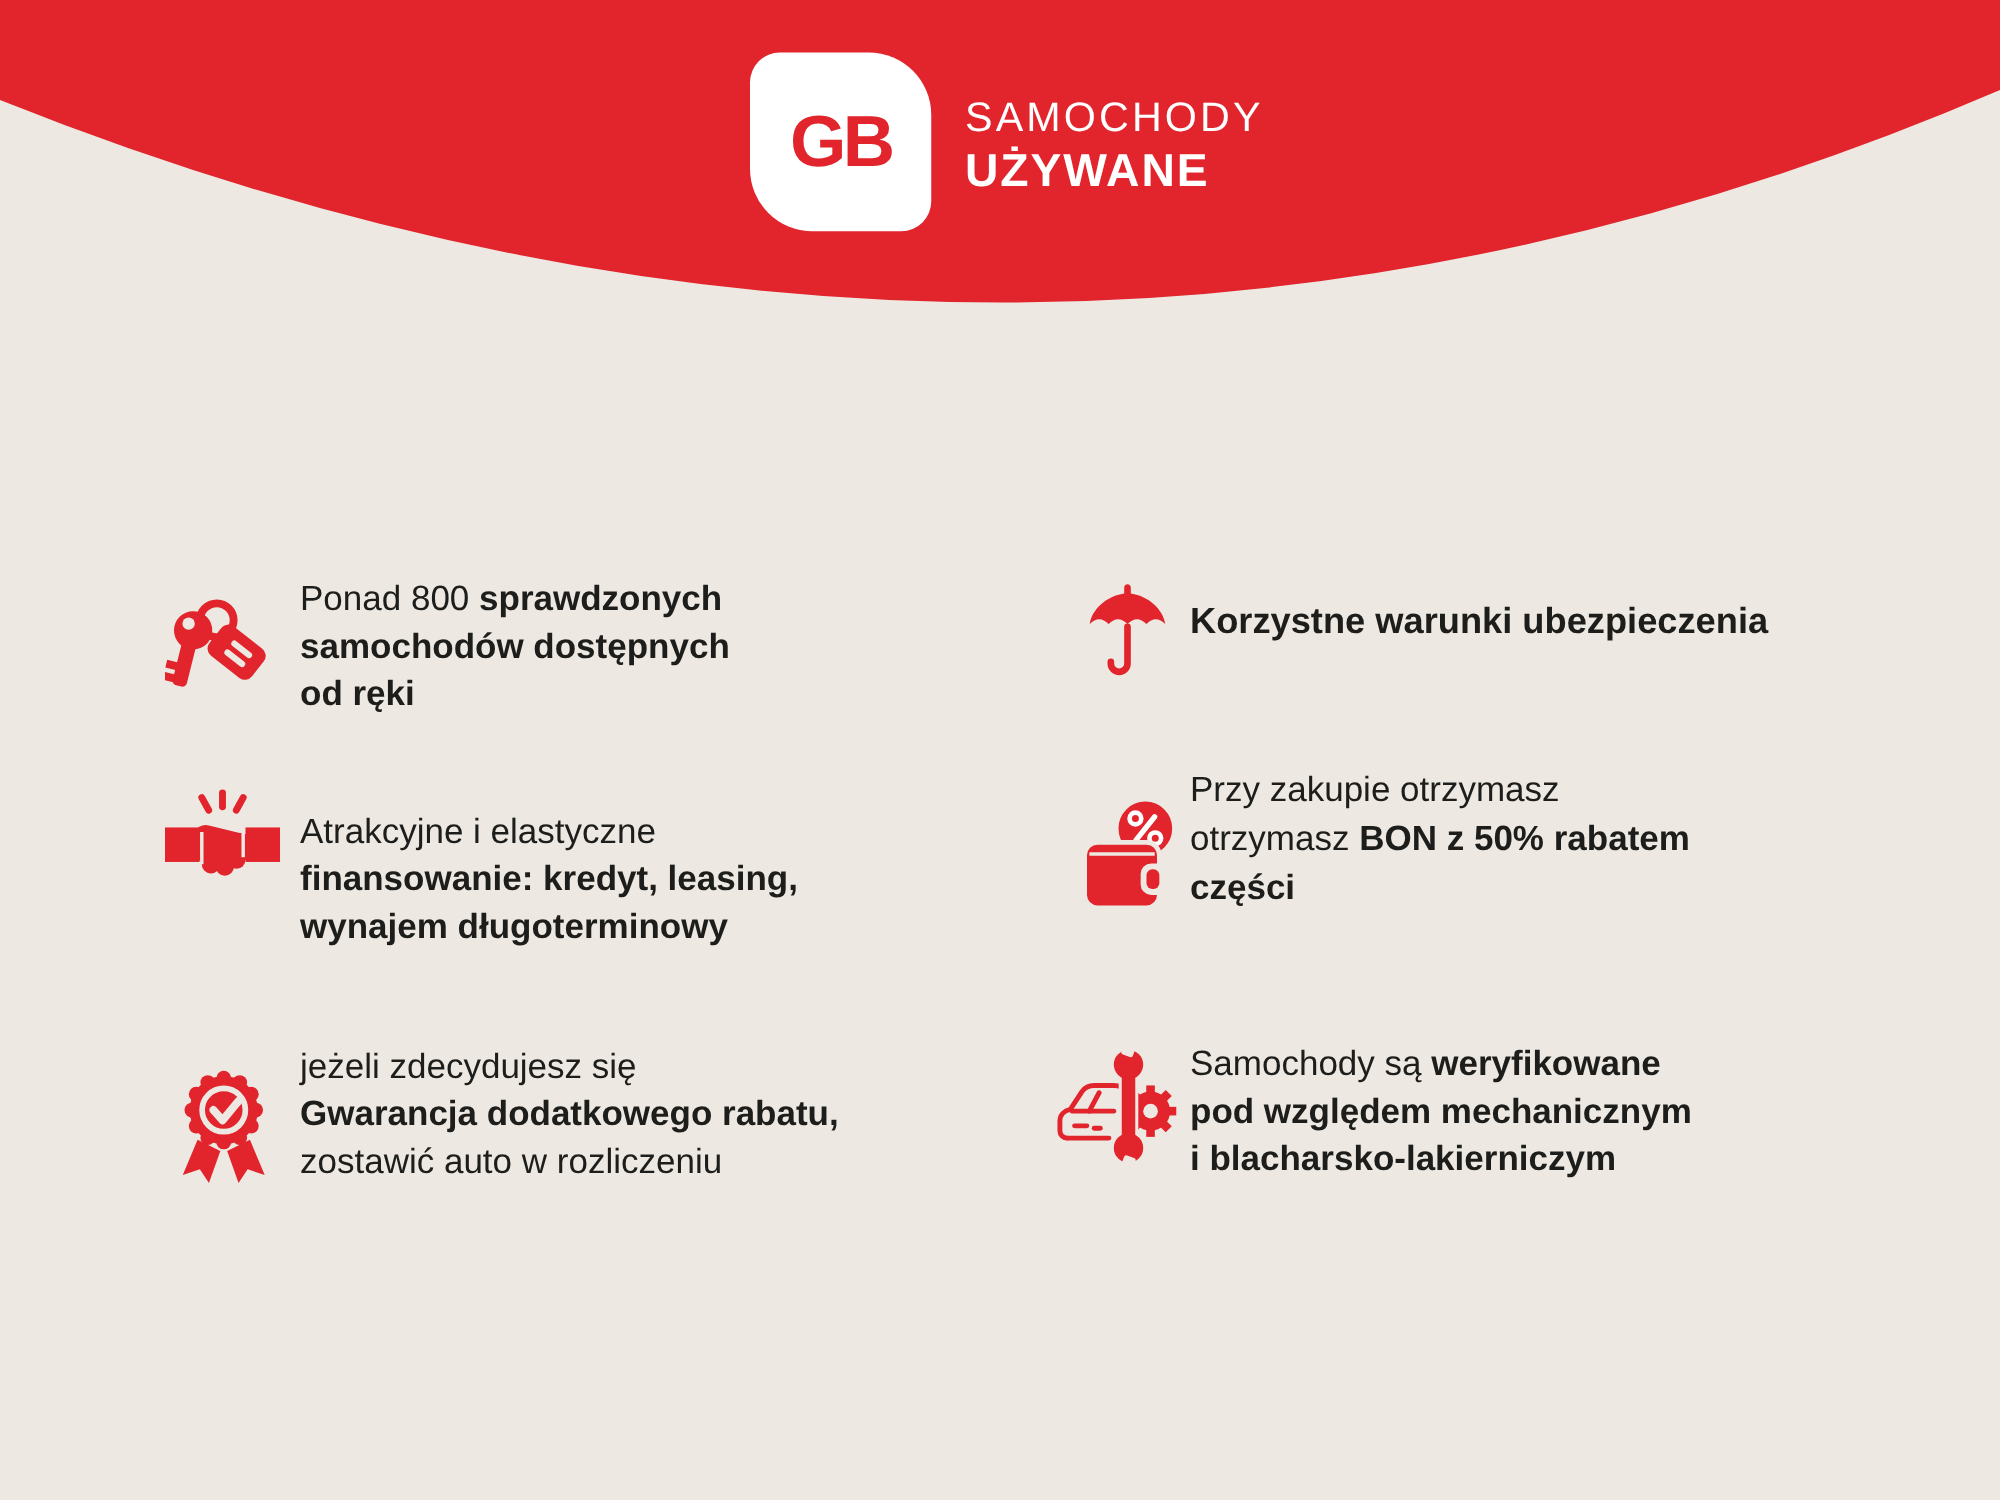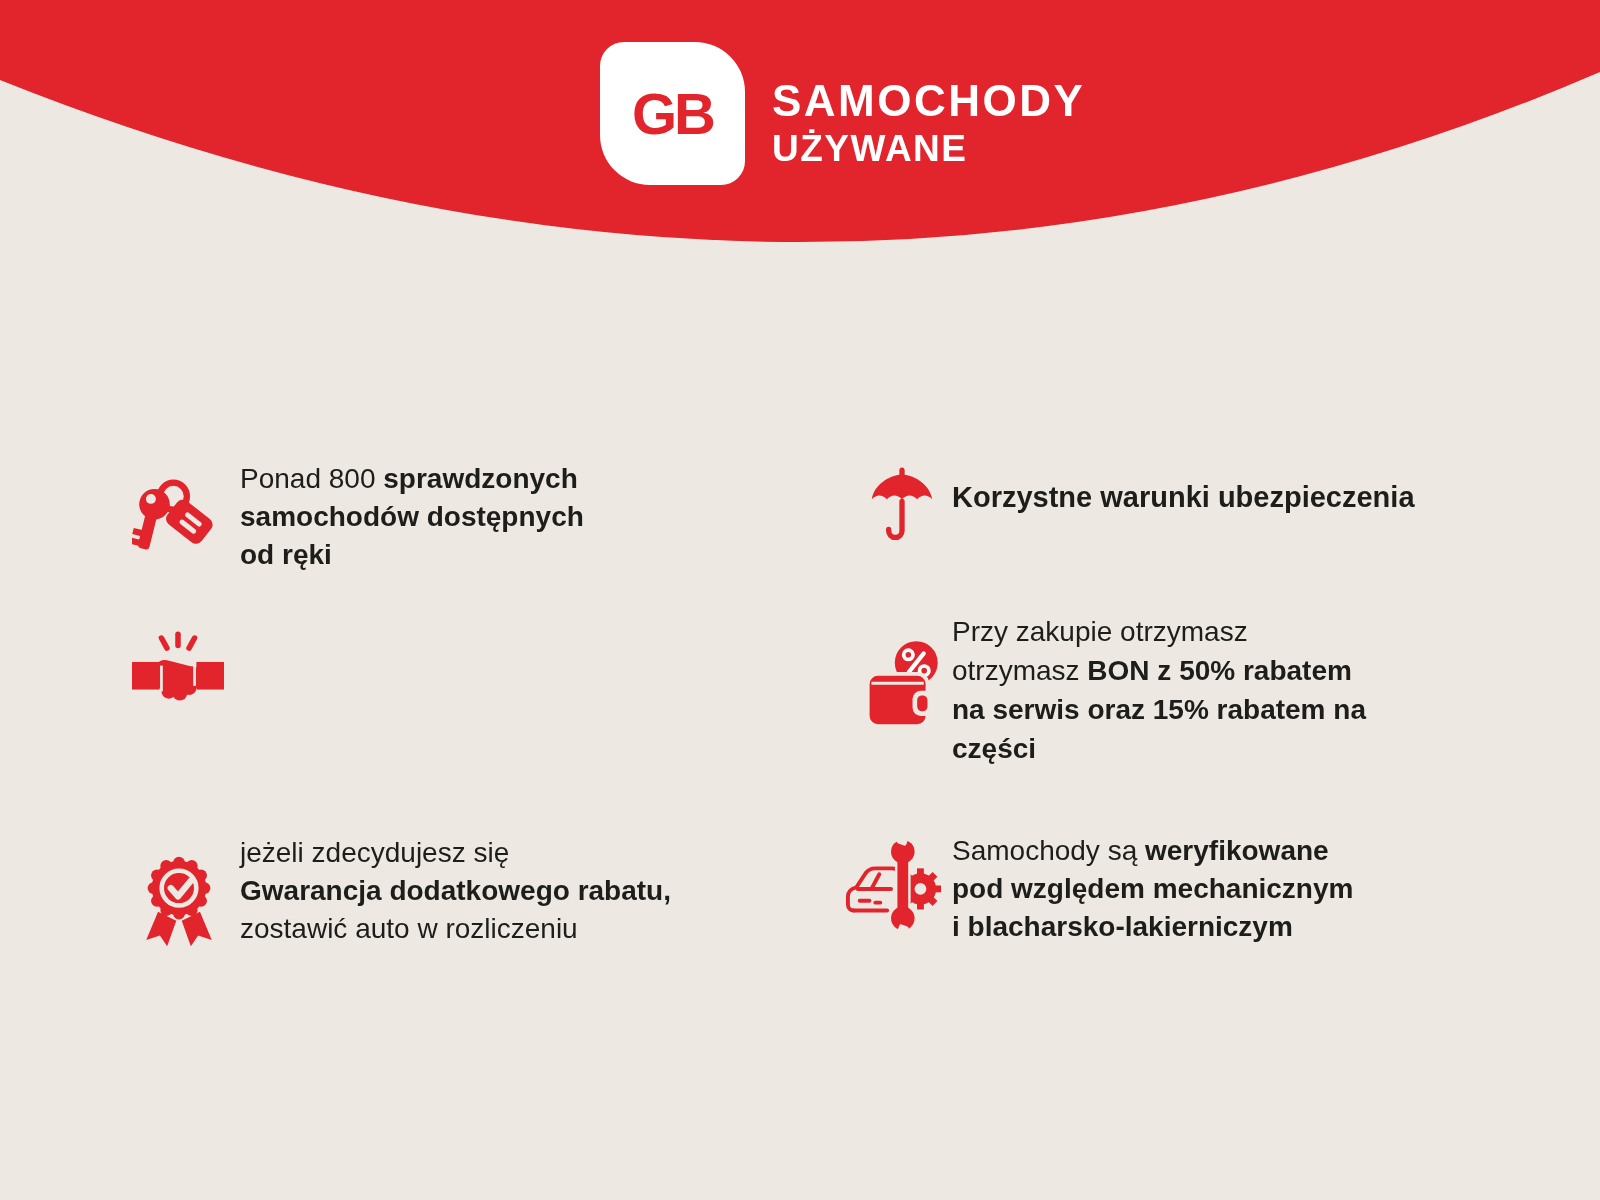--- a/index.html
+++ b/index.html
@@ -26,21 +26,21 @@
     display:flex;align-items:center;justify-content:center;
   }
   .logo-gb{
     color:var(--red);
     font-size:58px;font-weight:900;letter-spacing:-3px;
     line-height:1;
   }
   .brand{
     position:absolute;left:772px;top:76px;color:var(--white);
   }
-  .brand .l1{font-size:44px;font-weight:700;letter-spacing:2.5px;line-height:1.12;}
+  .brand .l1{font-size:33px;font-weight:400;letter-spacing:2.5px;line-height:1.12;}
   .brand .l2{font-size:37px;font-weight:800;letter-spacing:1.5px;line-height:1.12;margin-top:3px;}
 
   
   .ficon{position:absolute;}
   .ficon svg{width:100%;height:100%;display:block;}
   .ftext{
     position:absolute;color:var(--text);
     font-size:28px;line-height:38px;
   }
   .ftext .r{font-weight:400;text-align:center;}
@@ -120,20 +120,25 @@
         <circle cx="40" cy="68" r="8"></circle>
         <circle cx="52" cy="70" r="8"></circle>
         <circle cx="62" cy="64" r="8"></circle>
       </g>
       <g class="bs2">
         <line x1="32" y1="40" x2="32" y2="68"></line>
         <line x1="68" y1="38" x2="68" y2="62"></line>
       </g>
     </svg>
   </div>
+  <div class="ftext" style="left:240px;top:646px;width:490px">
+    <div><span class="r">Atrakcyjne i elastyczne</span></div>
+    <div><span class="b">finansowanie: kredyt, leasing,</span></div>
+    <div><span class="b">wynajem długoterminowy</span></div>
+  </div>
 
   <div class="ficon" style="left:138px;top:848px;width:82px;height:102px">
     <svg viewBox="0 0 90 112">
       <g class="rf">
         <path d="M22 70 L42 80 L32 108 L24 96 L9 101 Z"></path>
         <path d="M68 70 L48 80 L58 108 L66 96 L81 101 Z"></path>
         <circle cx="45" cy="44" r="30"></circle>
         <circle cx="73" cy="44" r="6.5"></circle>
           <circle cx="69.2" cy="58" r="6.5"></circle>
         <circle cx="59" cy="68.2" r="6.5"></circle>
@@ -175,21 +180,20 @@
       <line class="ws4l" x1="64" y1="20" x2="48" y2="40"></line>
       <rect class="rf bst" x="4" y="42" width="64" height="56" rx="11"></rect>
       <line class="bs3" x1="8" y1="52" x2="64" y2="52"></line>
       <rect class="bf" x="52" y="60" width="26" height="27" rx="9"></rect>
       <rect class="rf" x="57" y="65" width="11" height="17" rx="5"></rect>
     </svg>
   </div>
   <div class="ftext" style="left:952px;top:612px;width:500px;line-height:39px">
     <div><span class="r">Przy zakupie otrzymasz</span></div>
     <div><span class="r">otrzymasz </span><span class="b">BON z 50% rabatem</span></div>
-    <div><span class="b">na serwis oraz 15% rabatem na</span></div>
     <div><span class="b">części</span></div>
   </div>
 
   <div class="ficon" style="left:844px;top:836px;width:98px;height:98px">
     <svg viewBox="0 0 100 100">
       <g class="rs4">
         <path d="M10 76 a6 6 0 0 1 -6 -6 v-8 c0 -5 3.5 -8.5 8.5 -9.5 l9.5 -14.5 c2.5 -3.5 5.5 -5 10 -5 h16 c4.5 0 8 1.5 10.5 5 l5 7"></path>
         <path d="M14 54 h34"></path>
         <path d="M36 39 l-8 15"></path>
         <path d="M16 66 h10"></path>

